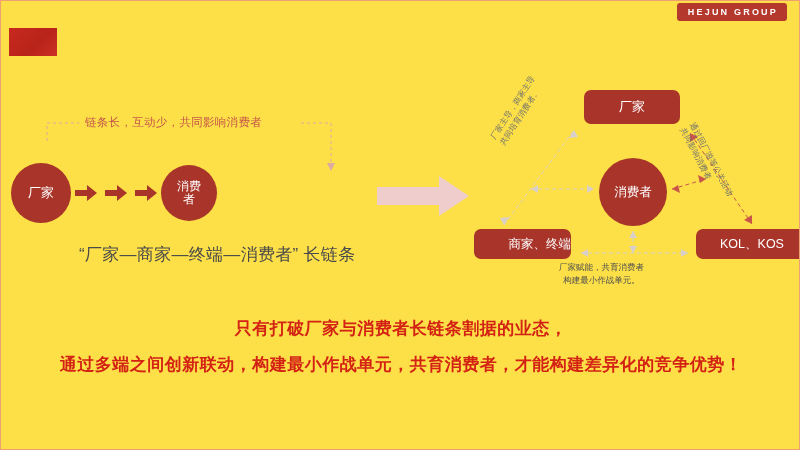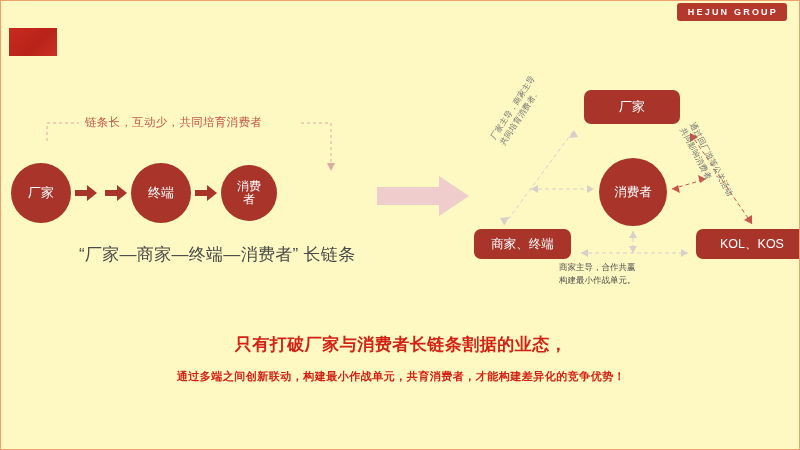--- a/index.html
+++ b/index.html
@@ -4,21 +4,21 @@
 <style>
   html, body {
     margin: 0;
     padding: 0;
     background: #ffffff;
   }
   .slide {
     position: relative;
     width: 800px;
     height: 450px;
-    background: #fef9c3;
+    background: #fde047;
     border: 1.5px solid #F0A070;
     box-sizing: border-box;
     overflow: hidden;
     font-family: "Liberation Sans", "DejaVu Sans", sans-serif;
   }
 
   
   .brand-badge {
     position: absolute;
     top: 2px;
@@ -130,21 +130,21 @@
     background: #A8342A;
     color: #ffffff;
     border-radius: 7px;
     display: flex;
     align-items: center;
     justify-content: center;
     font-size: 13px;
     white-space: nowrap;
   }
   .rbox.factory { left: 128px; top: 9px;  width: 96px; height: 34px; }
-  .rbox.merchant{ left: 18px;  top: 148px; width: 97px; height: 30px; font-size: 12.5px; }
+  .rbox.merchant{ left: 18px;  top: 148px; width: 97px; height: 30px; font-size: 12.5px; justify-content: flex-end; }
   .rbox.kol     { left: 240px; top: 148px; width: 112px; height: 30px; font-size: 12.5px; }
   .rcircle {
     position: absolute;
     left: 143px;
     top: 77px;
     width: 68px;
     height: 68px;
     border-radius: 50%;
     background: #A8342A;
     color: #ffffff;
@@ -186,47 +186,47 @@
     position: absolute;
     left: 0; top: 0;
     width: 345px; height: 220px;
     pointer-events: none;
   }
 
   
   .conclusion {
     position: absolute;
     left: 0;
-    top: 332px;
+    top: 316px;
     width: 800px;
     text-align: center;
     color: #D32114;
     font-weight: bold;
   }
   .conclusion .line1 {
     font-size: 17px;
     letter-spacing: 0.5px;
     margin-bottom: 13px;
   }
   .conclusion .line2 {
-    font-size: 11px;
+    font-size: 17px;
     letter-spacing: 0.5px;
   }
 </style>
 </head>
 <body>
 
 <div class="slide">
 
   <div class="brand-badge">HEJUN GROUP</div>
   <div class="title-block"></div>
 
   <div class="left-wrap">
 
-    <div class="chain-caption">链条长，互动少，共同培育消费者</div>
+    <div class="chain-caption">链条长，互动少，共同影响消费者</div>
 
     <svg class="right-svg" style="width:390px;height:180px;">
       <path d="M 46 40 L 46 22 L 78 22" fill="none" stroke="#DCA9A3" stroke-width="1" stroke-dasharray="3,3"></path>
       <path d="M 300 22 L 330 22 L 330 62" fill="none" stroke="#DCA9A3" stroke-width="1" stroke-dasharray="3,3"></path>
       <polygon points="326,62 334,62 330,70" fill="#DCA9A3"></polygon>
     </svg>
 
     <div class="chain-row">
       <div class="node-circle">
         <span>厂家</span>
@@ -234,23 +234,20 @@
       <div class="chain-arrow">
         <svg width="22" height="16" viewBox="0 0 22 16">
           <path d="M0 5 H12 V0 L22 8 L12 16 V11 H0 Z" fill="#A8342A"></path>
         </svg>
       </div>
       <div class="chain-arrow">
         <svg width="22" height="16" viewBox="0 0 22 16">
           <path d="M0 5 H12 V0 L22 8 L12 16 V11 H0 Z" fill="#A8342A"></path>
         </svg>
       </div>
-      <div class="node-circle">
-        <span>终端</span>
-      </div>
       <div class="chain-arrow">
         <svg width="22" height="16" viewBox="0 0 22 16">
           <path d="M0 5 H12 V0 L22 8 L12 16 V11 H0 Z" fill="#A8342A"></path>
         </svg>
       </div>
       <div class="node-circle small wrap2">
         <span>消费者</span>
       </div>
     </div>
 
@@ -308,21 +305,21 @@
     <div class="diag-label left">
         <div>厂家主导，商家主导</div>
         <div>共同培育消费者。</div>
       </div>
     <div class="diag-label right">
         <div>通过回厂游等公关活动</div>
         <div>共同影响消费者</div>
       </div>
 
     <div class="bottom-note">
-      <div>商家主导，合作共赢</div>
+      <div>厂家赋能，共育消费者</div>
       <div>构建最小作战单元。</div>
     </div>
   </div>
 
   <div class="conclusion">
     <div class="line1">只有打破厂家与消费者长链条割据的业态，</div>
     <div class="line2">通过多端之间创新联动，构建最小作战单元，共育消费者，才能构建差异化的竞争优势！</div>
   </div>
 
 </div>

